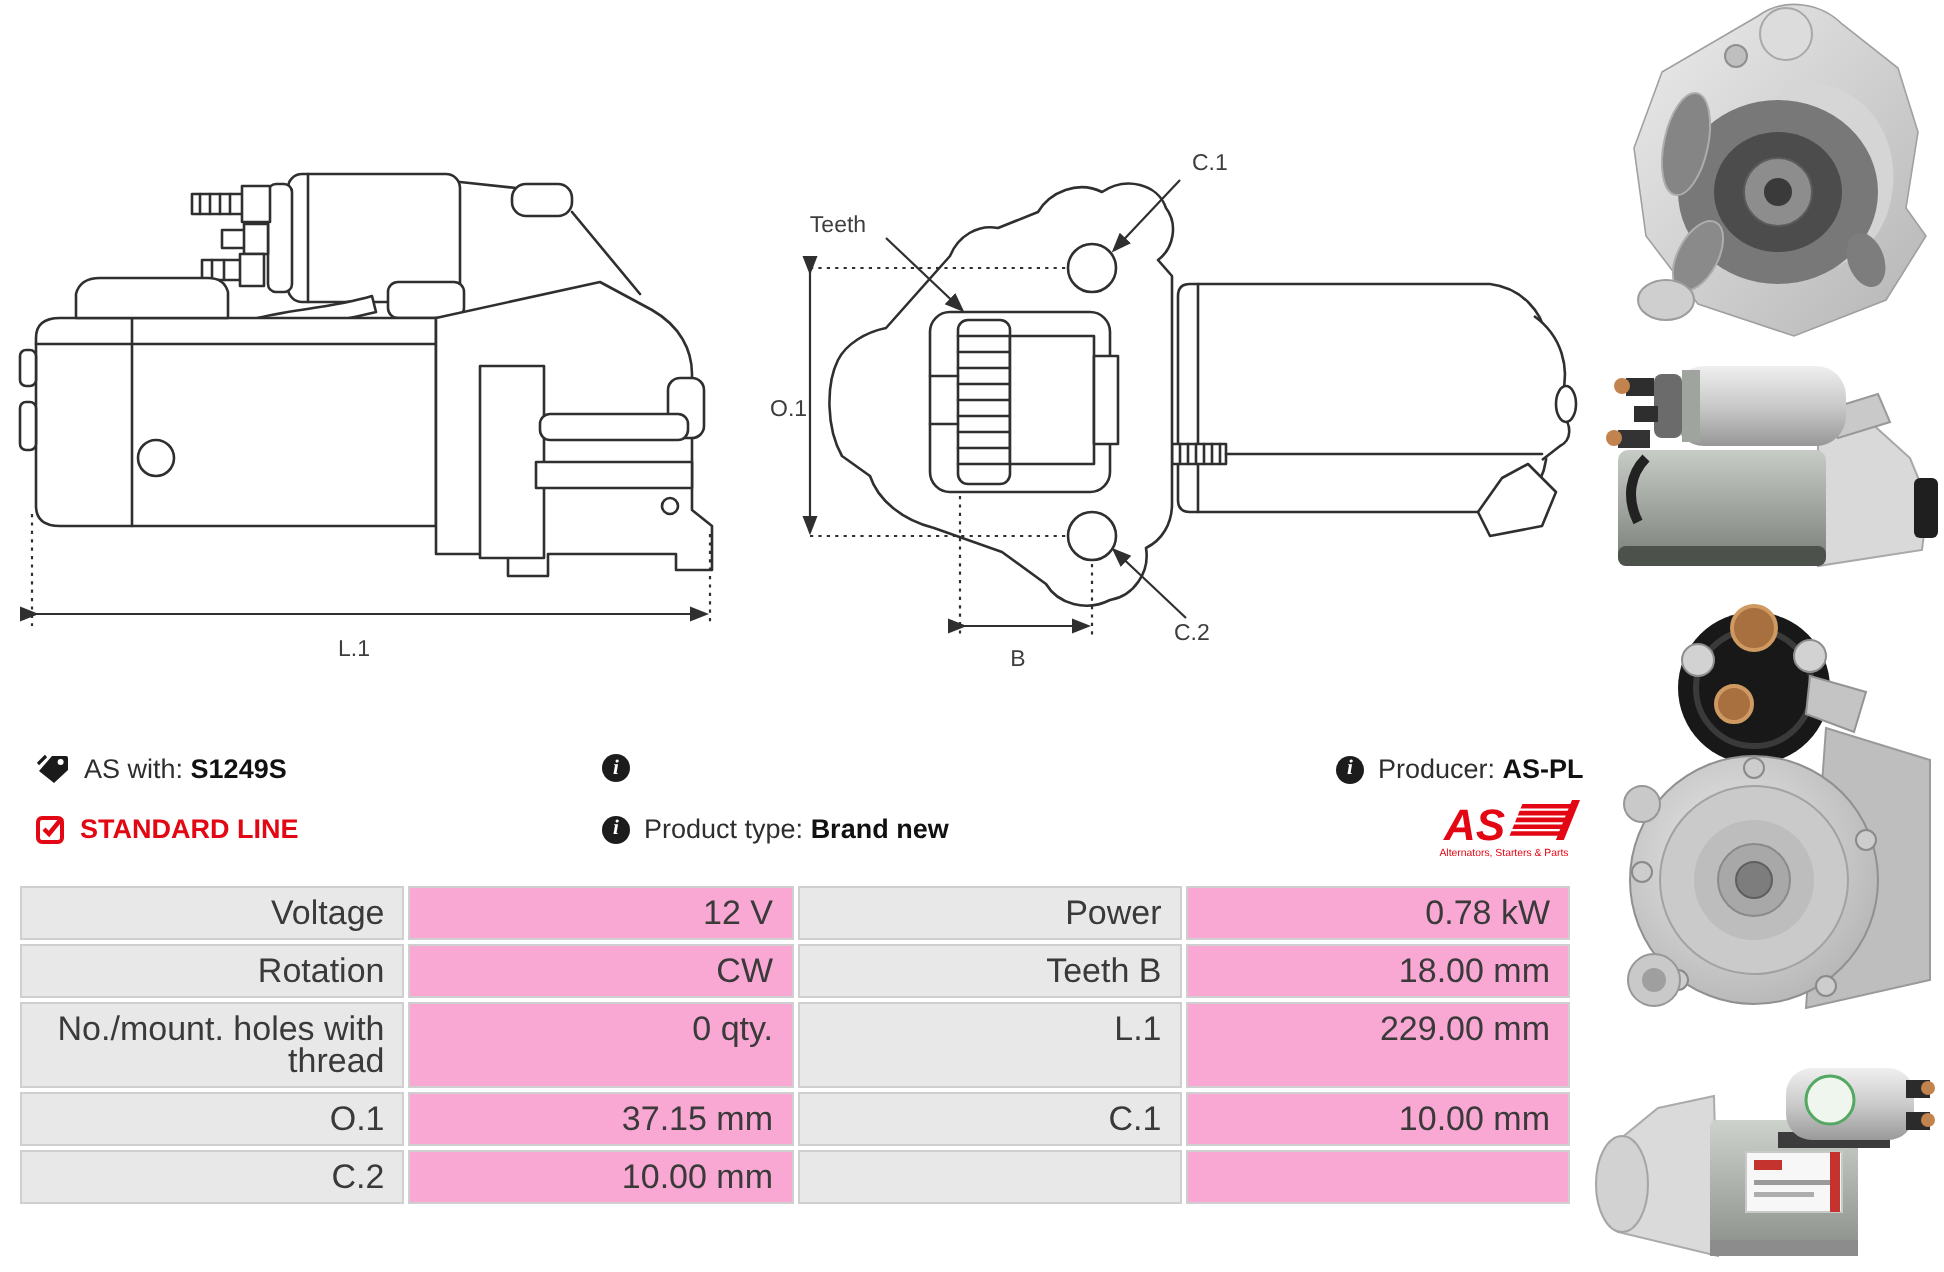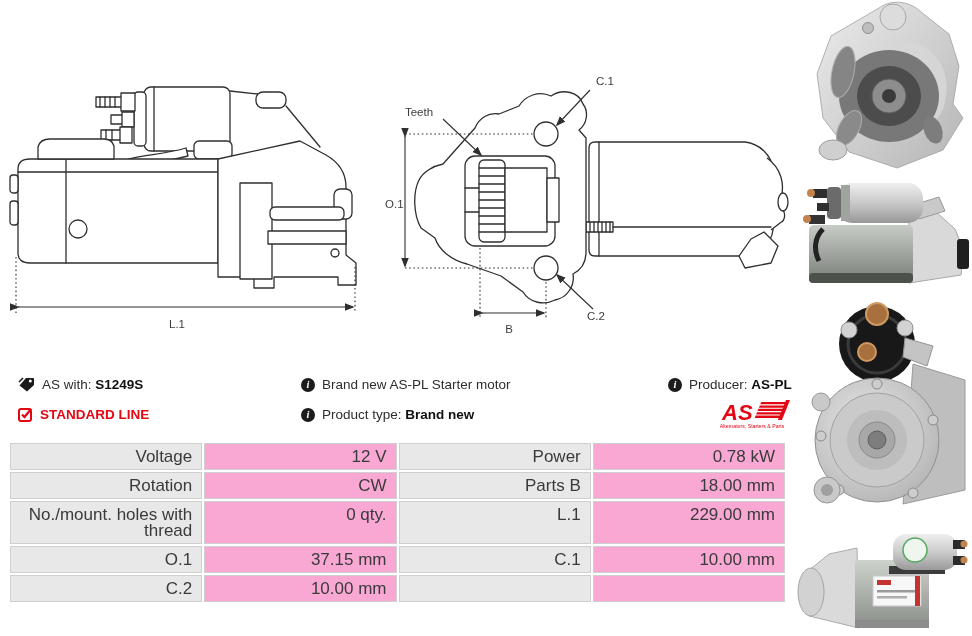--- a/index.html
+++ b/index.html
@@ -278,21 +278,20 @@
   <div class="info-item" style="left:18px;top:407px;align-items:flex-end;">
     <svg width="15" height="15" viewBox="0 0 15 15">
       <rect x="1" y="2" width="12" height="12" rx="2" fill="none" stroke="#e30613" stroke-width="2"></rect>
       <path d="M4,7.5 L6.5,10 L13,2" fill="none" stroke="#e30613" stroke-width="2.2"></path>
     </svg>
     <span class="red">STANDARD LINE</span>
   </div>
 
   <div class="info-item" style="left:301px;top:377px;">
     <span class="iicon">i</span>
-    <span>Brand new AS-PL Starter motor</span>
   </div>
 
   <div class="info-item" style="left:301px;top:407px;">
     <span class="iicon">i</span>
     <span><span>Product type:</span>
     <b>Brand new</b></span>
   </div>
 
   <div class="info-item" style="left:668px;top:377px;">
     <span class="iicon">i</span>
@@ -317,21 +316,21 @@
     <tbody>
         <tr>
       <td class="lab">Voltage</td>
       <td>12 V</td>
       <td class="lab">Power</td>
       <td>0.78 kW</td>
     </tr>
     <tr>
       <td class="lab">Rotation</td>
       <td>CW</td>
-      <td class="lab">Parts B</td>
+      <td class="lab">Teeth B</td>
       <td>18.00 mm</td>
     </tr>
     <tr>
       <td class="lab">No./mount. holes with thread</td>
       <td>0 qty.</td>
       <td class="lab">L.1</td>
       <td>229.00 mm</td>
     </tr>
     <tr>
       <td class="lab">O.1</td>

